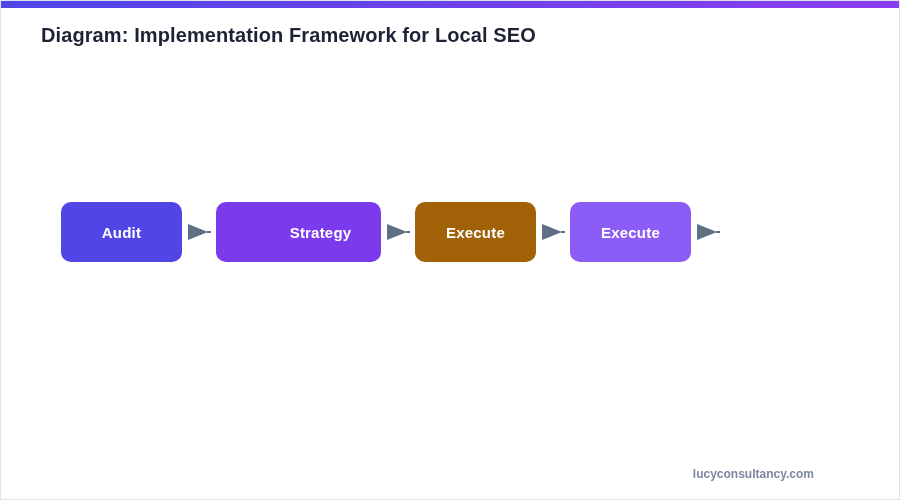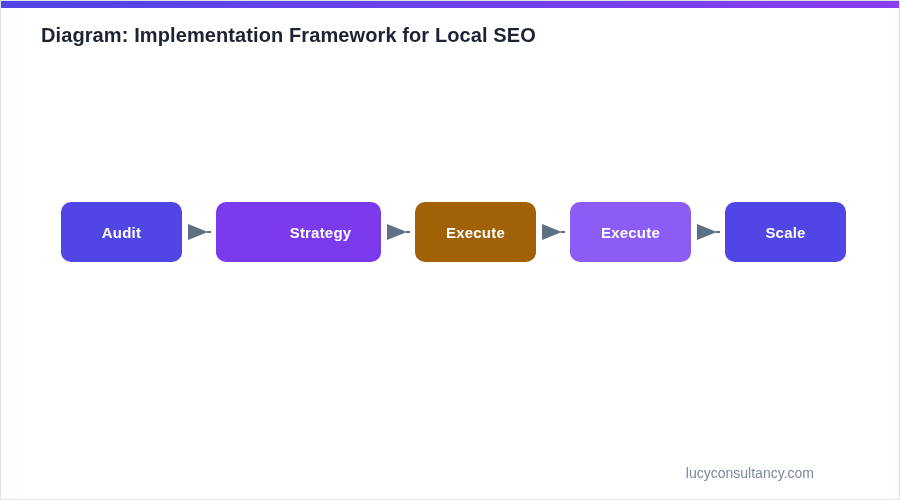--- a/index.html
+++ b/index.html
@@ -83,23 +83,24 @@
     align-items: center;
     justify-content: center;
   }
   .flow-arrow svg { display: block; }
 
   
   #footer-source {
     position: absolute;
     right: 85px;
     bottom: 18px;
-    font-size: 14px;
+    font-size: 12px;
     color: #7b88a1;
     white-space: nowrap;
+    font-weight: bold;
   }
 </style>
 </head>
 <body>
 
 <div id="diagram-card" style="background: rgb(255, 255, 255); border-color: rgb(221, 227, 237);">
 
   <div id="accent-bar" style="background: linear-gradient(90deg, rgb(79, 70, 229) 0%, rgb(139, 61, 240) 100%); height: 7px;"></div>
 
   <div id="page-title" style="color: rgb(30, 34, 53);">Diagram: Implementation Framework for Local SEO</div>
@@ -143,21 +144,18 @@
       <span class="flow-node-label" style="color: rgb(255, 255, 255);">Execute</span>
     </div>
 
     <div class="flow-arrow">
       <svg width="24" height="20" viewBox="0 0 24 20" aria-hidden="true">
         <polygon points="1,2 1,18 21,10" fill="#5e7184"></polygon>
         <rect x="20" y="9" width="4" height="2" fill="#5e7184"></rect>
       </svg>
     </div>
 
-    <div class="flow-node" style="background: rgb(79, 70, 229);">
-      <span class="flow-node-label" style="color: rgb(255, 255, 255);">Scale</span>
-    </div>
 
   </div>
 
   <div id="footer-source" style="color: rgb(123, 136, 161);">lucyconsultancy.com</div>
 
 </div>
 
 </body></html>

